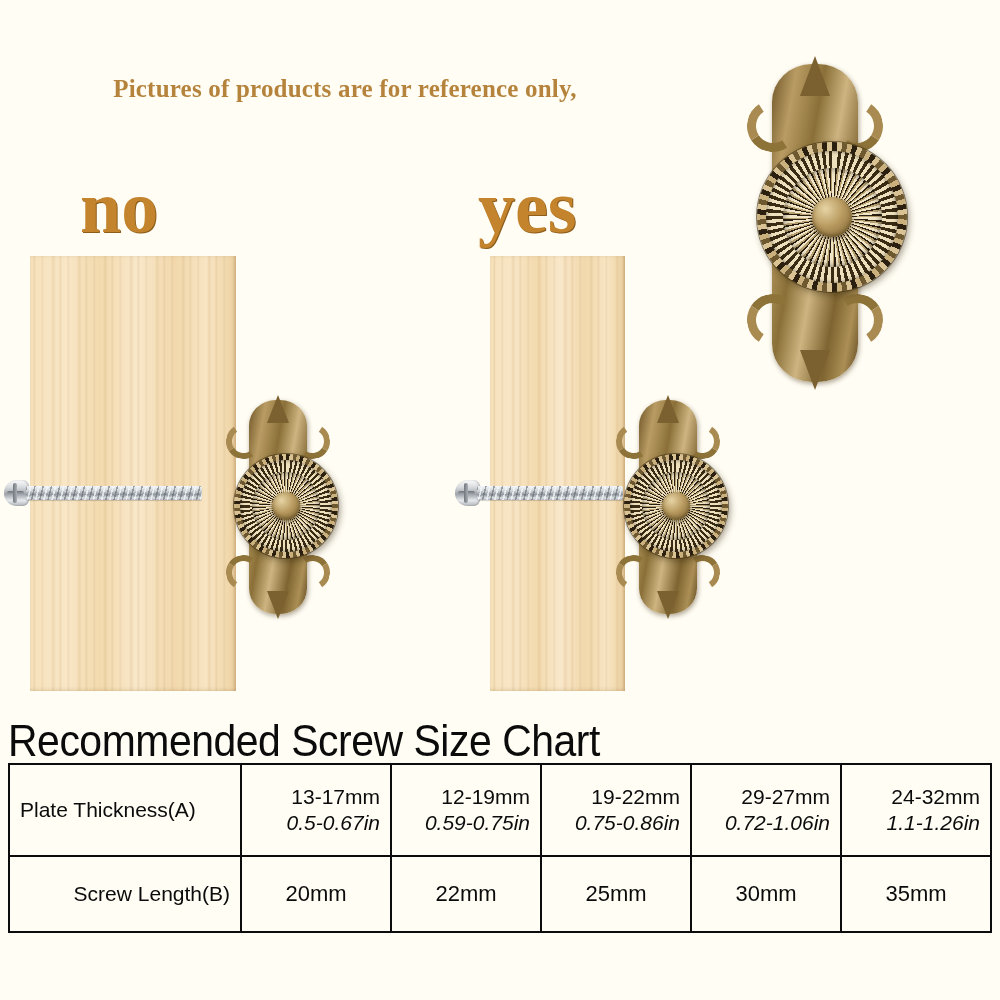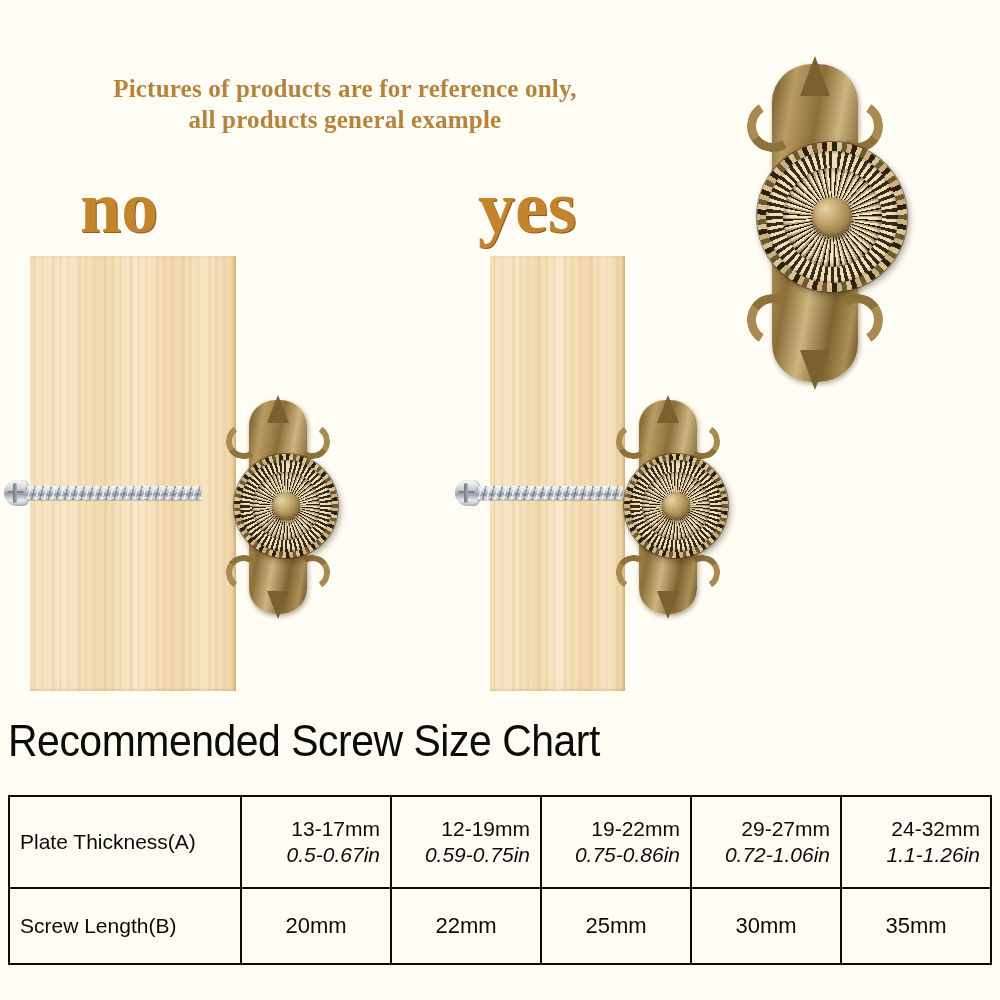--- a/index.html
+++ b/index.html
@@ -197,49 +197,48 @@
   
   .chart-title{
     position:absolute;left:8px;top:668px;
     font-family:"Liberation Sans",sans-serif;
     font-size:44px;font-weight:400;color:#0b0b0b;
     letter-spacing:-.5px;
     transform:scaleX(.93);transform-origin:left center;
     white-space:nowrap;
   }
   table.size-chart{
-    position:absolute;left:8px;top:747px;width:984px;
+    position:absolute;left:8px;top:715px;width:984px;
     border-collapse:collapse;
     background:#fffdf4;
     table-layout:fixed;
   }
   table.size-chart td{
     border:2px solid #0c0c0c;
     font-family:"Liberation Sans",sans-serif;
     color:#0b0b0b;
     font-size:21px;
     line-height:1.26;
     padding:6px 10px;
   }
   td.label{width:210px;font-size:20px;}
   tr.thick td{height:78px;vertical-align:middle;}
-  tr.len   td{height:62px;vertical-align:middle;}
+  tr.len   td{height:62px;vertical-align:middle;text-align:right;}
   tr.len td.val{text-align:center;font-size:22px;}
   td.val{vertical-align:middle;text-align:right;}
   td.val .mm{display:block;}
   td.val .in{display:block;font-style:italic;}
 </style>
 </head>
 <body>
 
 <div class="stage">
 
   <div class="note">
     <span>Pictures of products are for reference only,</span>
-    <span>all products general example</span>
   </div>
 
   <div class="verdict no">no</div>
   <div class="verdict yes">yes</div>
 
   <div class="panel left"></div>
   <div class="screw no">
     <div class="head"></div>
     <div class="shaft"></div>
   </div>

